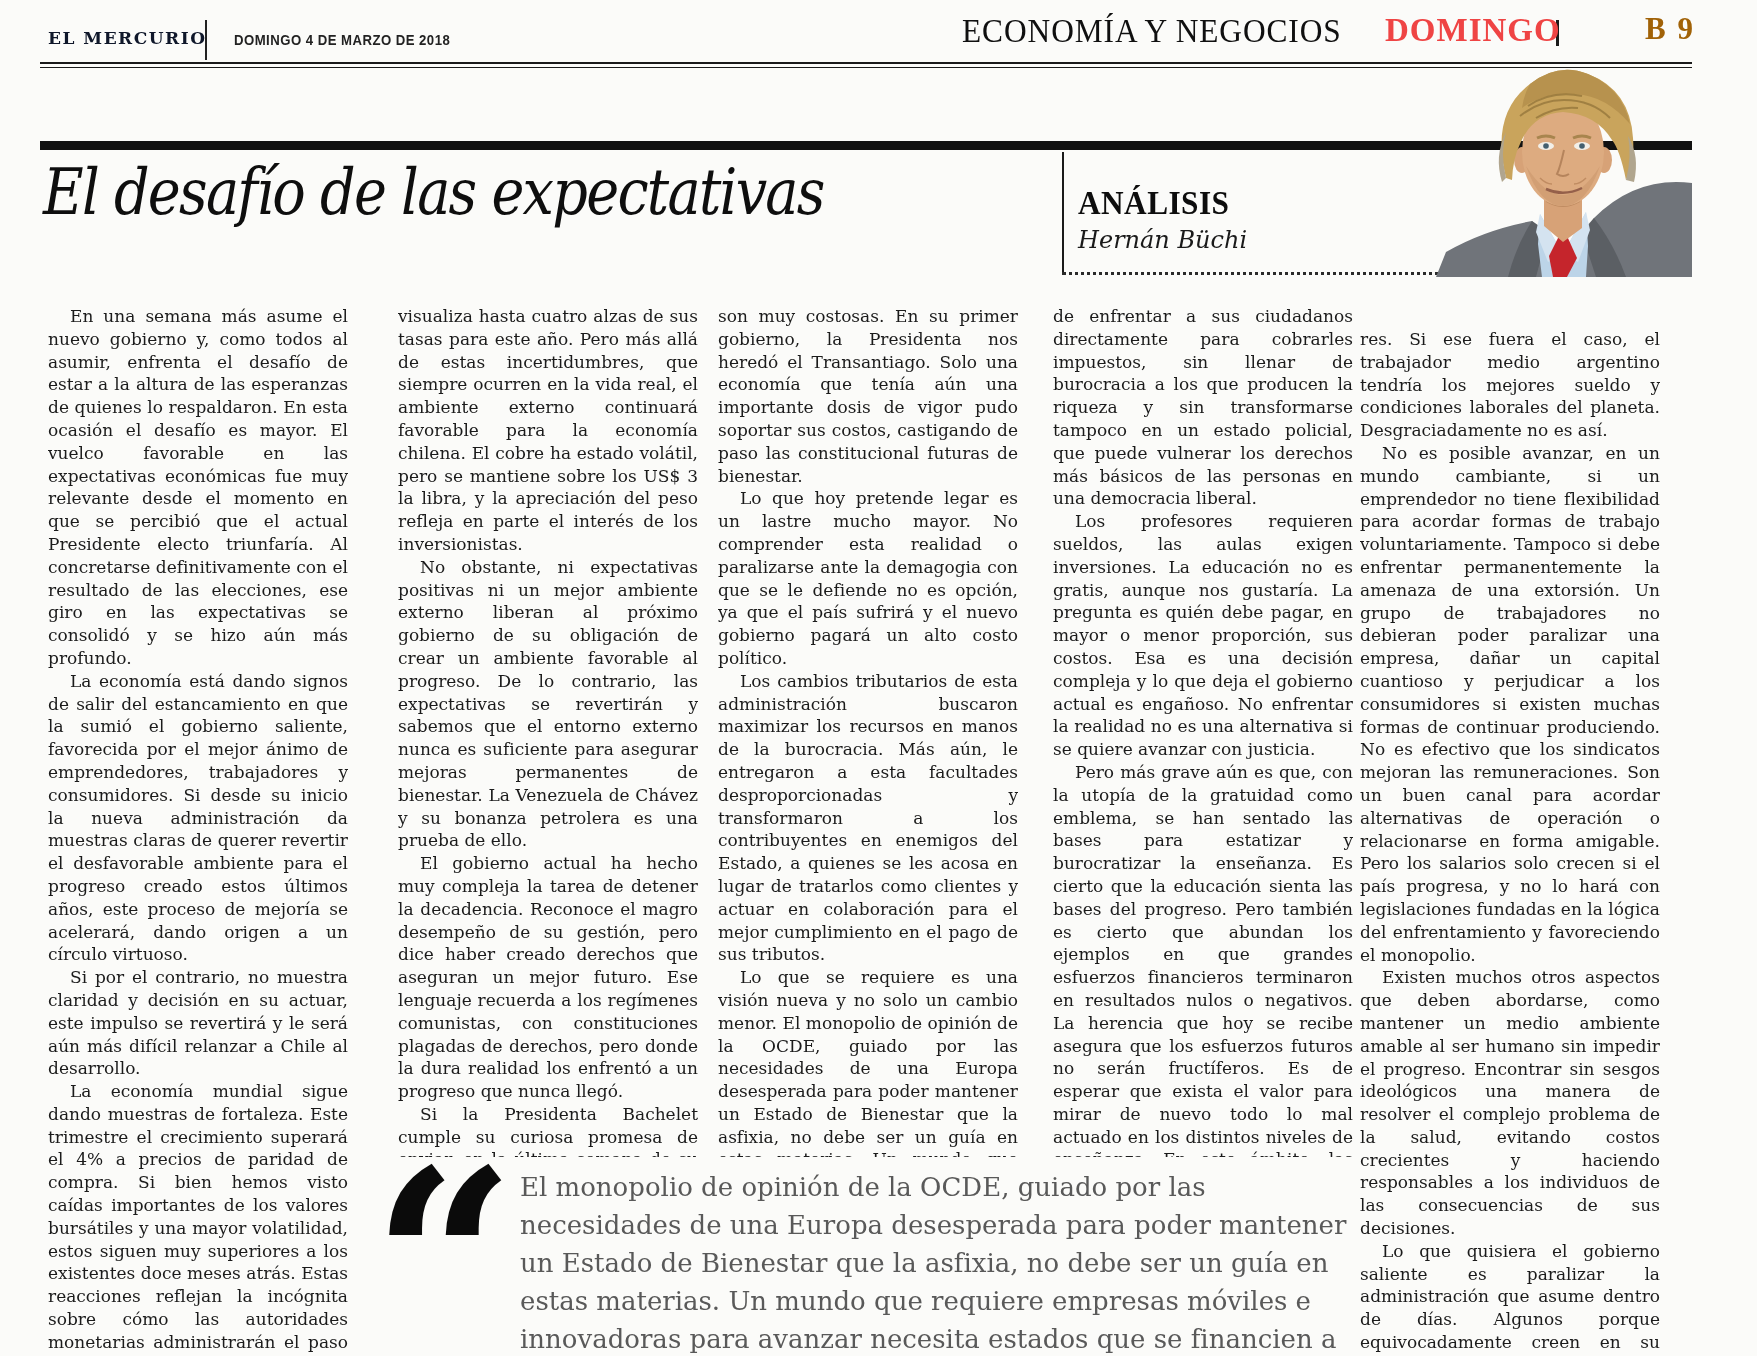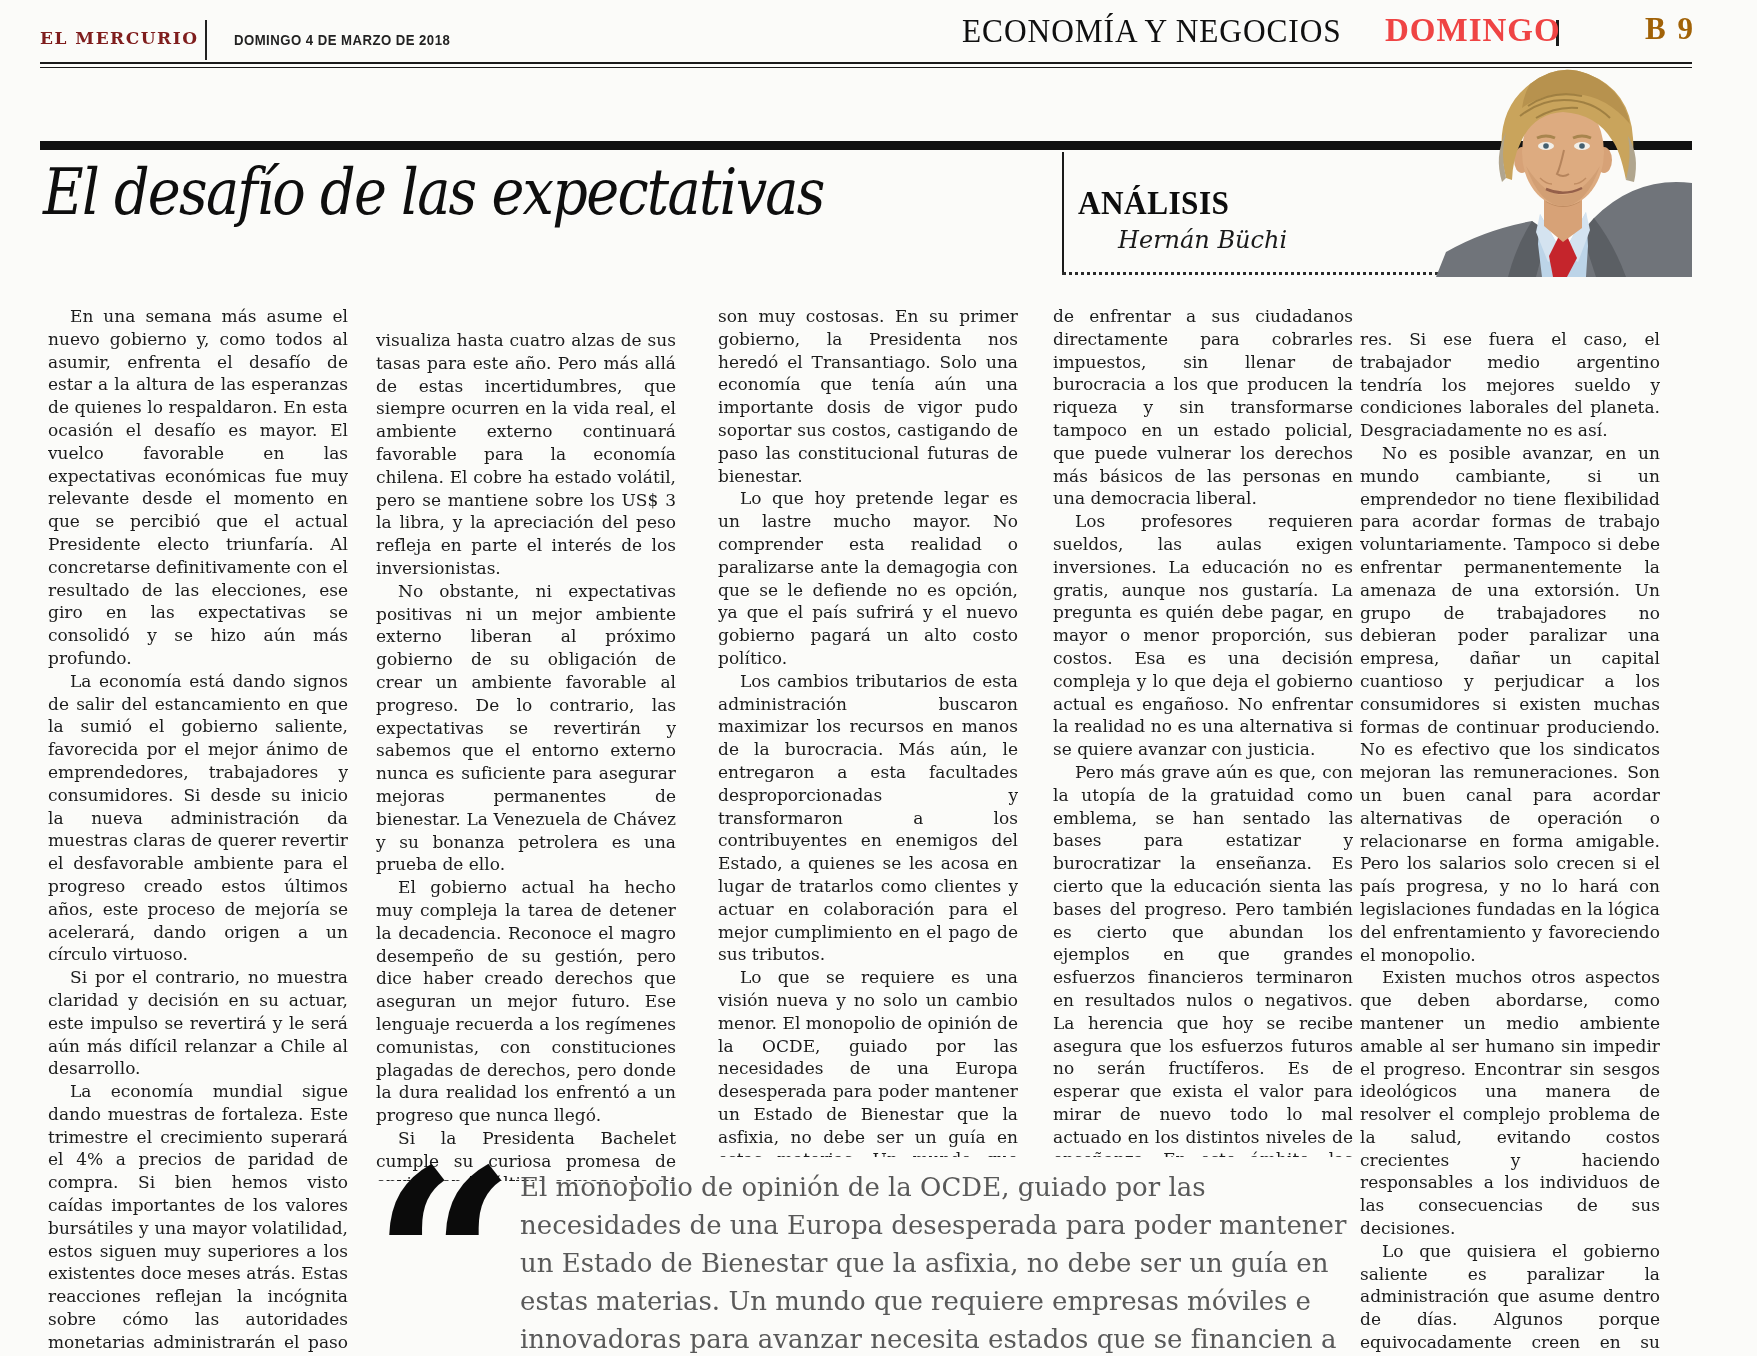--- a/index.html
+++ b/index.html
@@ -1,44 +1,44 @@
 <!DOCTYPE html>
 <html lang="es"><head>
 <meta charset="utf-8">
 <style>
   html,body{margin:0;padding:0;background:#e8e8e6;}
   .page{position:relative;width:1757px;height:1356px;margin:0 auto;background:#fbfbf9;overflow:hidden;
         font-family:"DejaVu Serif",serif;color:#1c1c1c;}
   
-  .brand{position:absolute;left:40px;top:30px;font:bold 17px/1 "DejaVu Serif",serif;letter-spacing:1.5px;color:#7f1d1d;}
+  .brand{position:absolute;left:48px;top:30px;font:bold 17px/1 "DejaVu Serif",serif;letter-spacing:1.5px;color:#0f172a;}
   .mast-rule{position:absolute;left:205px;top:20px;width:2px;height:40px;background:#222;}
   .mast-date{position:absolute;left:234px;top:33px;font:bold 14px/1 "Liberation Sans",sans-serif;letter-spacing:.5px;color:#222;transform:scaleX(.94);transform-origin:left;}
   .section-title{position:absolute;left:962px;top:15px;font:400 33px/1 "Liberation Serif",serif;letter-spacing:1px;color:#101010;transform:scaleX(.95);transform-origin:left;}
   .day-title{position:absolute;left:1385px;top:14px;font:bold 33px/1 "Liberation Serif",serif;letter-spacing:1px;color:#ef4444;z-index:2;}
   .tick{position:absolute;left:1556px;top:20px;width:3px;height:26px;background:#1a1a1a;}
   .page-num{position:absolute;left:1645px;top:13px;font:bold 31px/1 "Liberation Serif",serif;color:#a16207;letter-spacing:2px;}
   .thin-rule{position:absolute;left:40px;top:62px;width:1652px;height:0;border-top:2px solid #1a1a1a;}
   .thin-rule2{position:absolute;left:40px;top:67px;width:1652px;height:0;border-top:1px solid #1a1a1a;}
   
   .bar{position:absolute;left:40px;top:141px;width:1652px;height:9px;background:#111;}
   .headline{position:absolute;left:43px;top:154px;font:italic 400 64px/1.2 "DejaVu Serif",serif;letter-spacing:-2px;color:#0e0e0e;transform:scaleX(.87);transform-origin:left;white-space:nowrap;}
   
   .an-rule{position:absolute;left:1062px;top:152px;width:2px;height:122px;background:#1a1a1a;}
   .kicker{position:absolute;left:1078px;top:186px;font:bold 34px/1 "Liberation Serif",serif;letter-spacing:.5px;color:#0d0d0d;transform:scaleX(.92);transform-origin:left;}
-  .author{position:absolute;left:1118px;top:228px;font:italic 24px/1 "DejaVu Serif",serif;color:#1a1a1a;}
+  .author{position:absolute;left:1078px;top:228px;font:italic 24px/1 "DejaVu Serif",serif;color:#1a1a1a;}
   .dotted{position:absolute;left:1062px;top:272px;width:630px;border-bottom:3px dotted #2a2a2a;}
   
   .portrait{position:absolute;left:1436px;top:56px;width:256px;height:221px;z-index:3;}
   
   .col{position:absolute;top:305px;width:300px;text-align:justify;
        font-size:17px;line-height:22.8px;color:#1b1b1b;hyphens:auto;-webkit-hyphens:auto;overflow:hidden;}
   .col p{margin:0;text-indent:22px;}
   .col p.cont{text-indent:0;}
   .c1{left:48px;height:1051px;}
-  .c2{left:376px;height:852px;margin-top:24px;}
+  .c2{left:398px;height:852px;}
   .c3{left:718px;height:852px;}
   .c4{left:1053px;height:852px;}
   .c5{left:1360px;height:1051px;margin-top:23px;}
   
   .q-mark{position:absolute;left:372px;top:1136px;font:bold 250px/1 "DejaVu Serif",serif;color:#0b0b0b;}
   .q-text{position:absolute;left:520px;top:1168px;width:840px;
           font:400 26px/38px "DejaVu Serif",serif;color:#595959;text-align:left;}
 </style>
 </head>
 <body>

